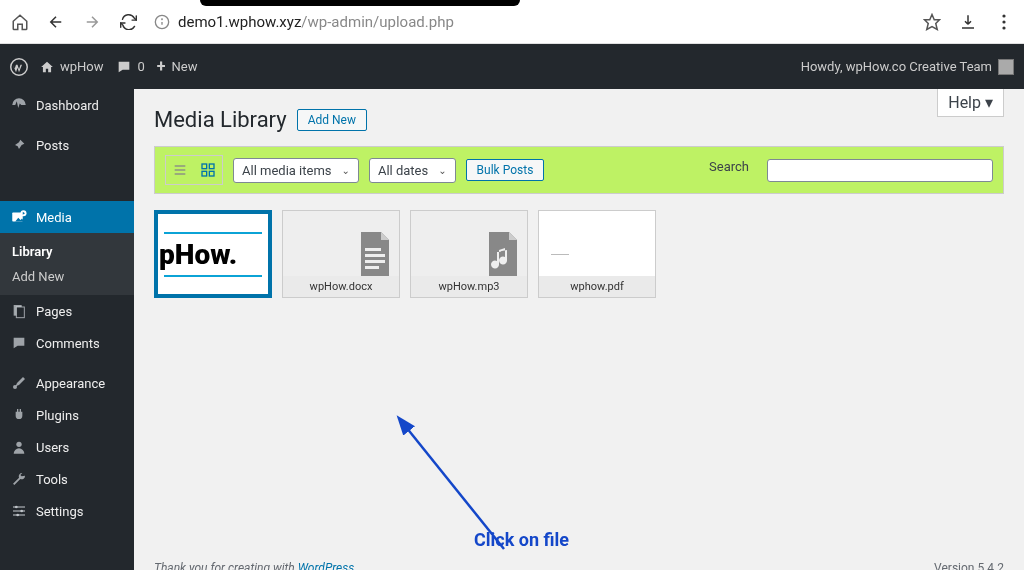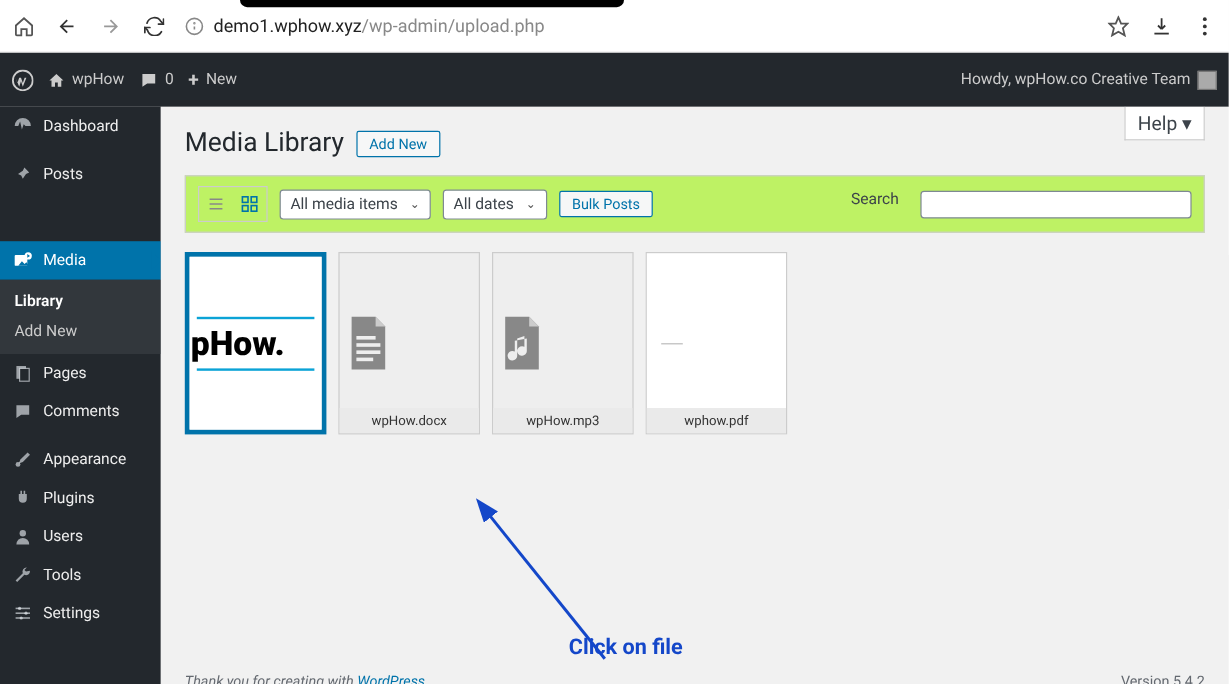--- a/index.html
+++ b/index.html
@@ -46,21 +46,21 @@
   .view-mode { display: flex; border: 1px solid #ccc; }
   .view-mode span { width: 28px; height: 28px; display: flex; align-items: center; justify-content: center; cursor: pointer; color: #555; }
   .view-mode span.active { color: #0073aa; }
   .sel { border: 1px solid #7e8993; padding: 4px 8px; font-size: 13px; background: #fff; display: flex; align-items: center; gap: 10px; cursor: pointer; border-radius: 3px; }
   .sel .chev { font-size: 10px; color: #555; }
   .search-wrap { margin-left: auto; display: flex; gap: 18px; font-size: 13px; }
   .search-wrap input { width: 226px; padding: 3px 6px; border: 1px solid #7e8993; border-radius: 3px; font-size: 13px; }
 
   
   .media-grid { display: flex; gap: 10px; margin-top: 16px; }
-  .media-item { width: 118px; height: 152px; background: #eee; border: 1px solid #ccc; position: relative; cursor: pointer; display: flex; flex-direction: column; align-items: flex-start; justify-content: center; }
+  .media-item { width: 118px; height: 88px; background: #eee; border: 1px solid #ccc; position: relative; cursor: pointer; display: flex; flex-direction: column; align-items: flex-end; justify-content: center; }
   .media-item.selected { border: 4px solid #0073aa; }
   .media-caption { position: absolute; bottom: 0; left: 0; right: 0; text-align: center; font-size: 11px; color: #333; background: #eaeaea; padding: 4px 2px; white-space: nowrap; overflow: hidden; margin-top: 20px; }
   .thumb-img { width: 100%; height: 100%; background: #fff; display: flex; flex-direction: column; justify-content: center; overflow: hidden; }
   .thumb-img .bar-blue { height: 2px; background: #0ba3d6; margin: 4px 6px; }
   .thumb-img .txt { font-size: 28px; font-weight: 900; color: #000; padding-left: 1px; }
   .file-ico { width: 48px; height: 48px; display: flex; align-items: center; justify-content: center; color: #888; }
 
   
   .annotation { position: absolute; left: 260px; top: 320px; pointer-events: none; }
   .ann-text { position: absolute; left: 340px; top: 440px; color: #1447c9; font-weight: 700; font-size: 18px; pointer-events: none; }

